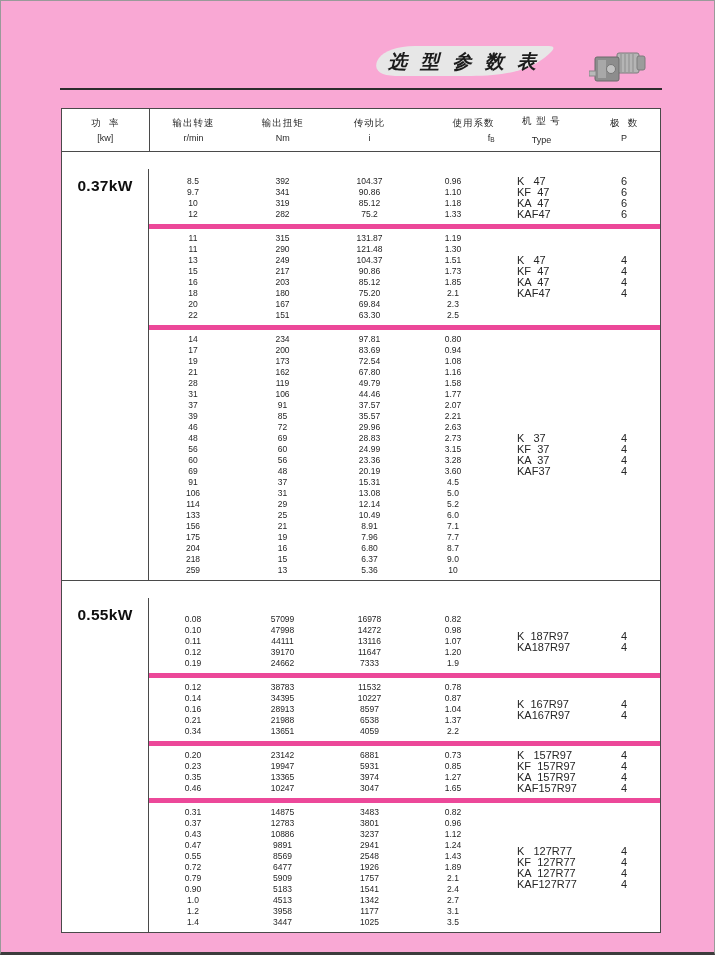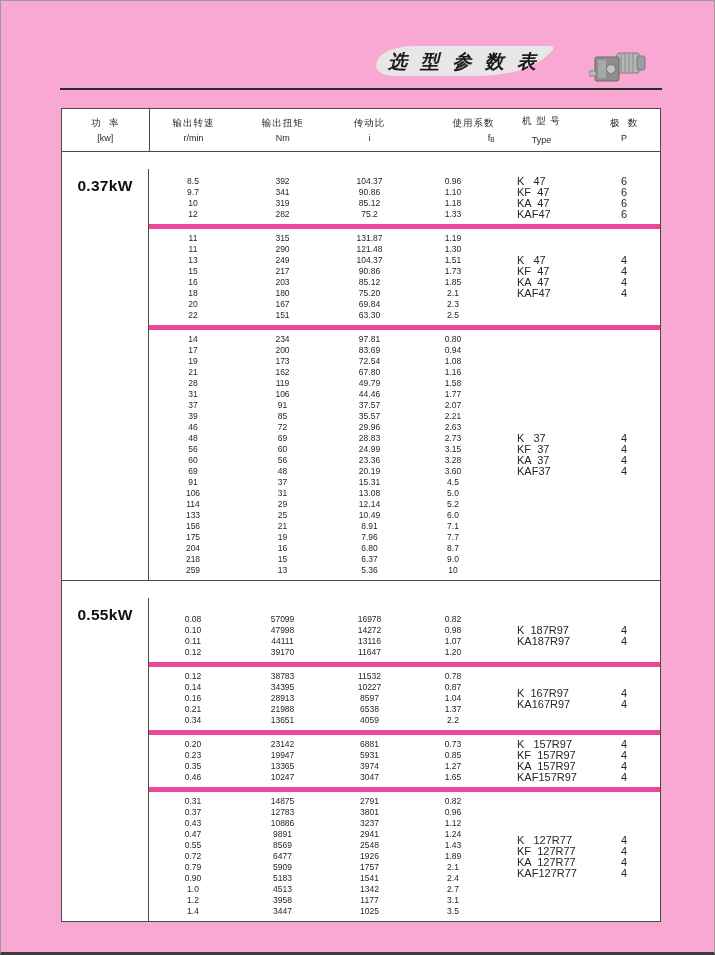--- a/index.html
+++ b/index.html
@@ -410,20 +410,26 @@
                   <span>44111</span>
                   <span>13116</span>
                   <span>1.07</span>
                 </div>
                 <div class="row">
                   <span>0.12</span>
                   <span>39170</span>
                   <span>11647</span>
                   <span>1.20</span>
                 </div>
+                <div class="row">
+                  <span>0.19</span>
+                  <span>24662</span>
+                  <span>7333</span>
+                  <span>1.9</span>
+                </div>
               </div>
               <div class="types">
                 <div class="type-row">
                   <span class="tl">K  187R97</span>
                   <span class="tp">4</span>
                 </div>
                 <div class="type-row">
                   <span class="tl">KA187R97</span>
                   <span class="tp">4</span>
                 </div>
@@ -517,21 +523,21 @@
                   <span class="tl">KAF157R97</span>
                   <span class="tp">4</span>
                 </div>
               </div>
             </div>
             <div class="block">
               <div class="rows">
                 <div class="row">
                   <span>0.31</span>
                   <span>14875</span>
-                  <span>2791</span>
+                  <span>3483</span>
                   <span>0.82</span>
                 </div>
                 <div class="row">
                   <span>0.37</span>
                   <span>12783</span>
                   <span>3801</span>
                   <span>0.96</span>
                 </div>
                 <div class="row">
                   <span>0.43</span>

